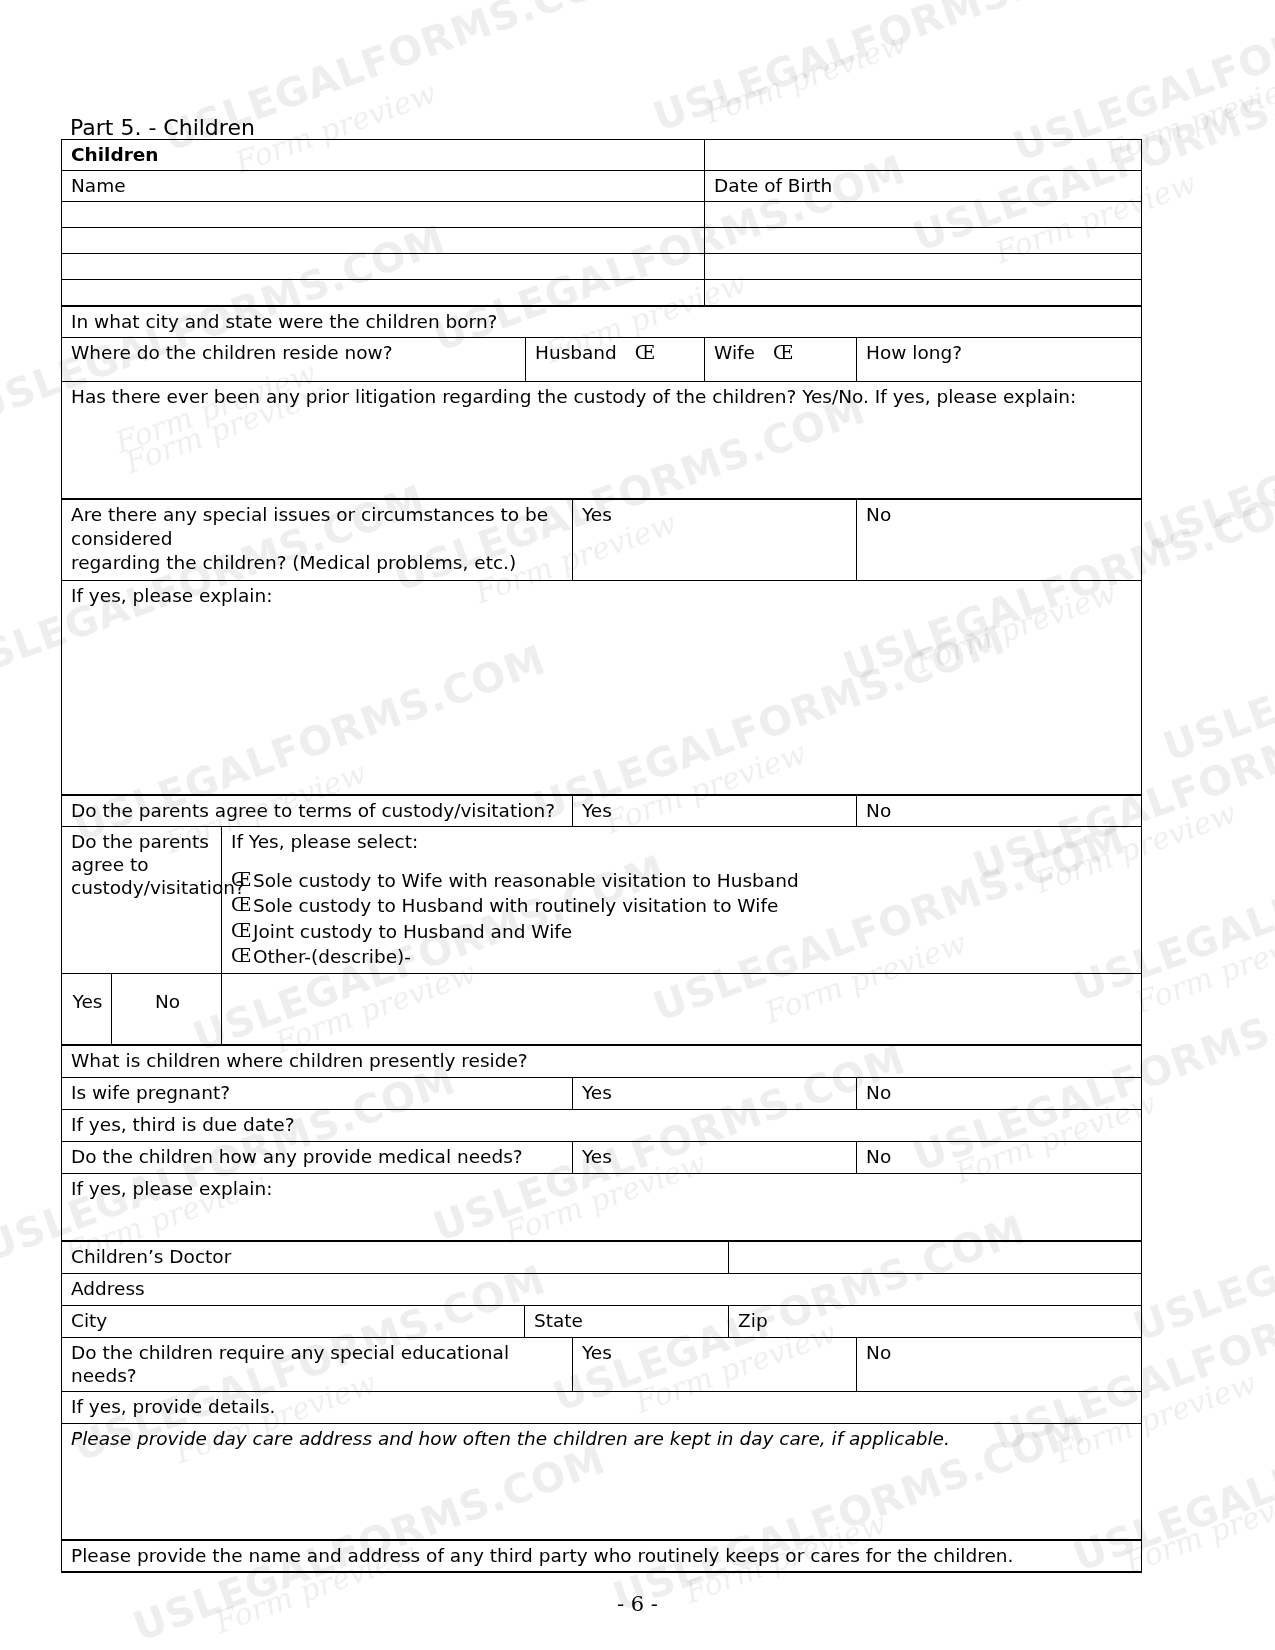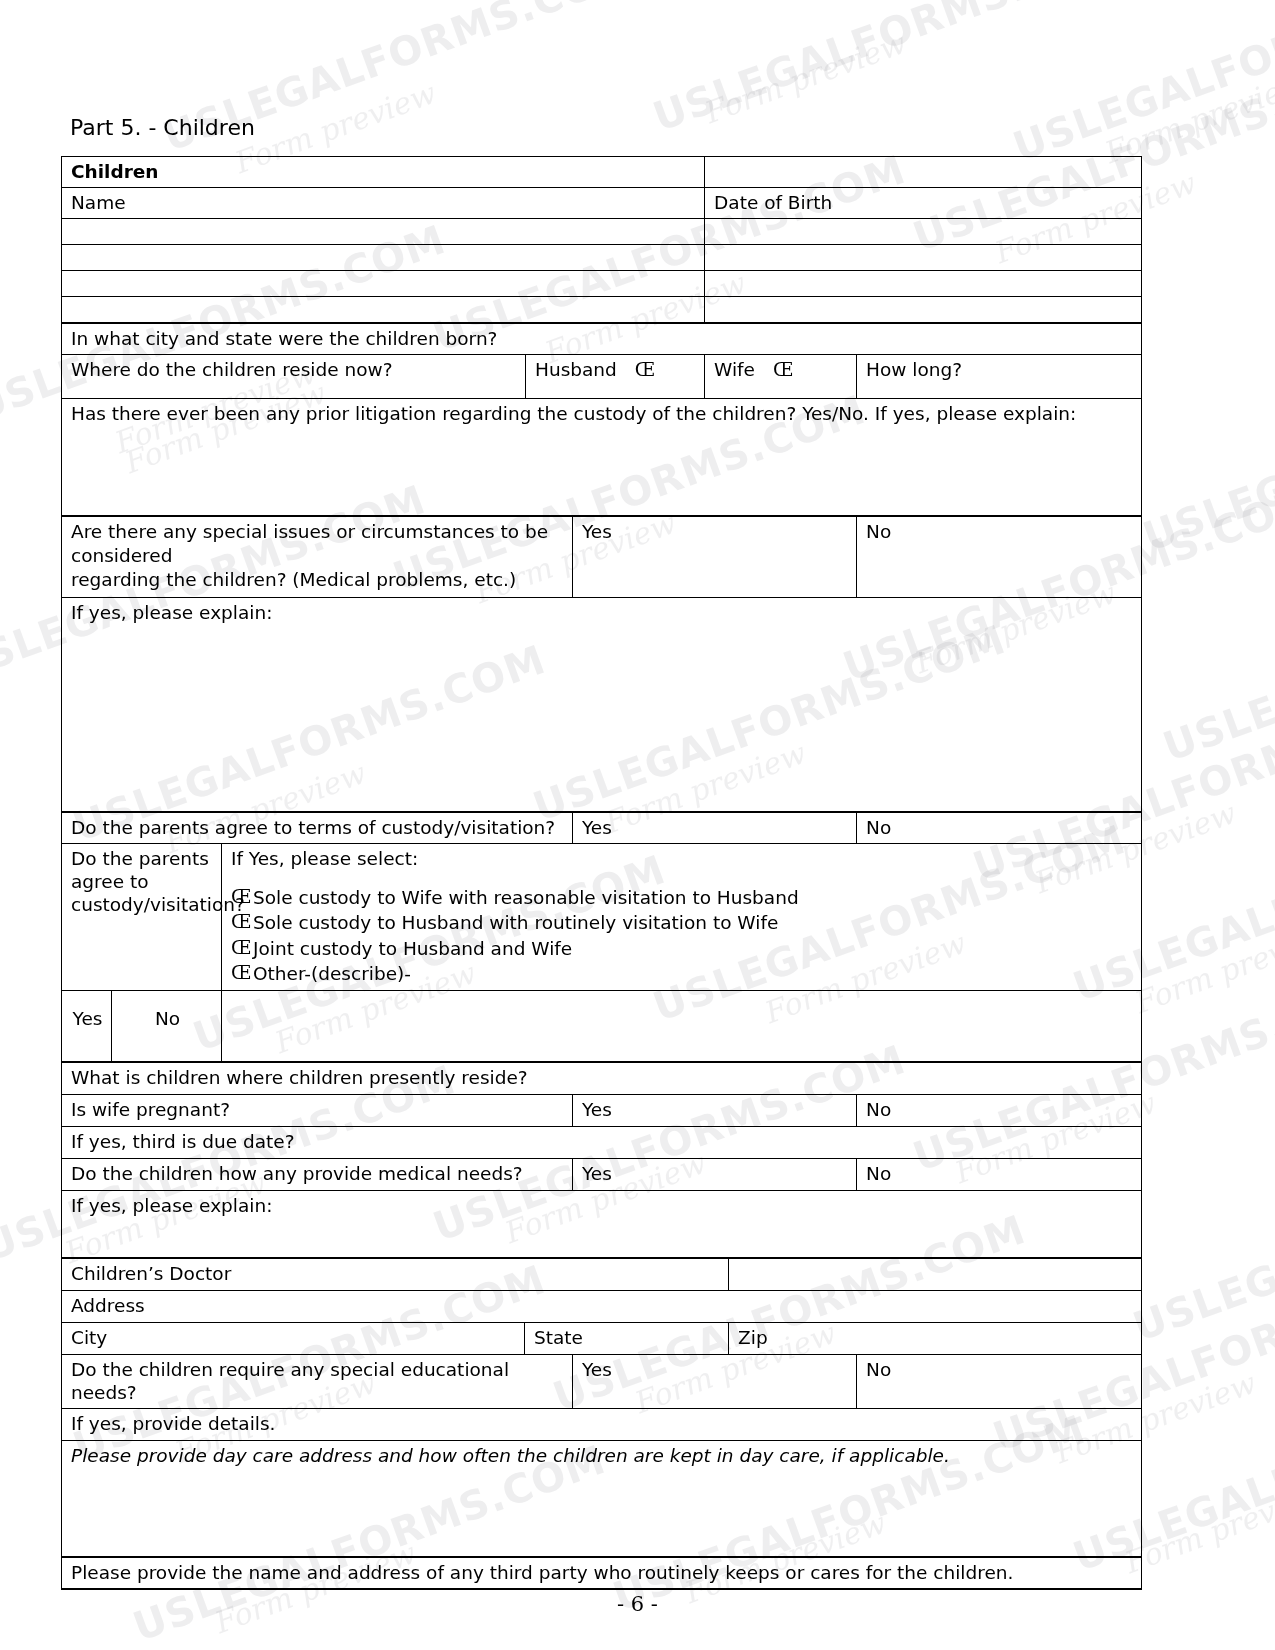--- a/index.html
+++ b/index.html
@@ -56,21 +56,21 @@
     left: 70px;
     top: 115px;
     font-size: 22px;
     line-height: 1.2;
     color: #000;
   }
 
   table.form {
     position: absolute;
     left: 61px;
-    top: 156px;
+    top: 139px;
     width: 1080px;
     border-collapse: collapse;
     table-layout: fixed;
     font-size: 18.5px;
     line-height: 1.25;
   }
   table.form td {
     border: 1px solid #000000;
     vertical-align: top;
     padding: 3px 7px 4px 9px;

